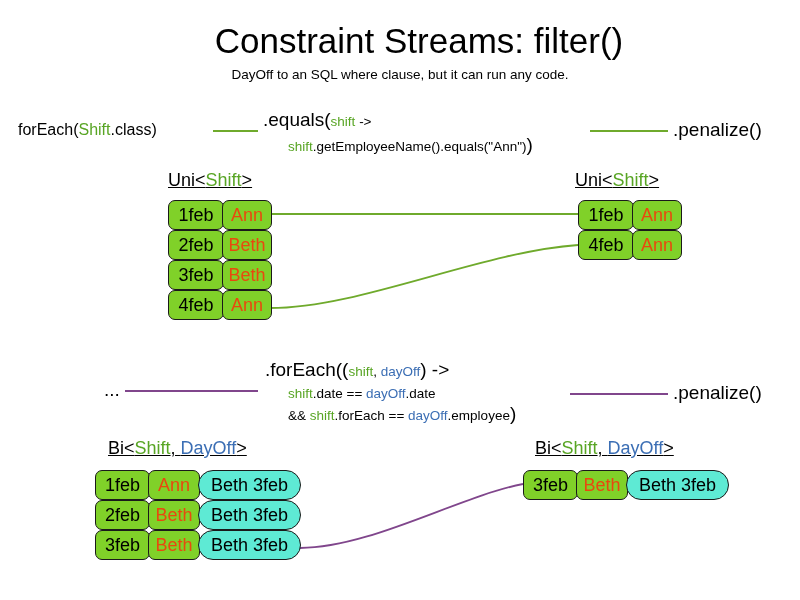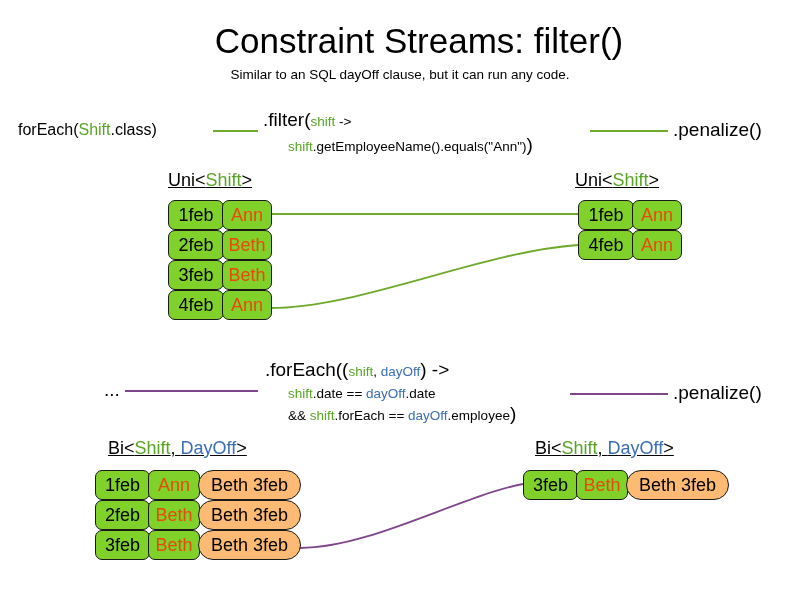--- a/index.html
+++ b/index.html
@@ -132,21 +132,21 @@
     color: #000000;
     border-radius: 7px 7px 7px 7px;
     margin-right: -2px;
   }
   .cell-name {
     background: #80d129;
     color: #e8490f;
     margin-right: -2px;
   }
   .cell-dayoff {
-    background: #fdba74;
+    background: #5eead4;
     color: #000000;
     border-radius: 15px;
   }
 
   
   .uni-row .cell-date   { width: 56px; }
   .uni-row .cell-name   { width: 50px; }
 
   .bi-row .cell-date    { width: 55px; }
   .bi-row .cell-name    { width: 52px; }
@@ -174,28 +174,28 @@
   <path d="M270,308 C360,308 480,252 578,245" stroke="#6faa2c" stroke-width="1.8" fill="none"></path>
 
   <line x1="125" y1="391" x2="258" y2="391" stroke="#80468c" stroke-width="1.8"></line>
 
   <line x1="570" y1="394" x2="668" y2="394" stroke="#80468c" stroke-width="1.8"></line>
 
   <path d="M300,548 C370,548 460,496 523,484" stroke="#80468c" stroke-width="1.8" fill="none"></path>
 </svg>
 
 <div class="abs title">Constraint Streams: filter()</div>
-<div class="abs subtitle">Similar to an SQL dayOff clause, but it can run any code.</div>
+<div class="abs subtitle">DayOff to an SQL where clause, but it can run any code.</div>
 
 <div class="abs code-line foreach">
   <span>forEach(</span><span class="g">Shift</span><span>.class)</span>
 </div>
 
 <div class="abs code-line filter-top-1">
-  <span>.filter(</span><span class="g sm">shift</span><span class="sm"> -&gt;</span>
+  <span>.equals(</span><span class="g sm">shift</span><span class="sm"> -&gt;</span>
 </div>
 <div class="abs code-line filter-top-2">
   <span class="g">shift</span><span>.getEmployeeName().equals("Ann")</span><span class="big">)</span>
 </div>
 
 <div class="abs code-line penalize-top">.penalize()</div>
 
 <div class="abs type-label lbl-uni-left">
   <span>Uni&lt;</span><span class="g">Shift</span><span>&gt;</span>
 </div>

